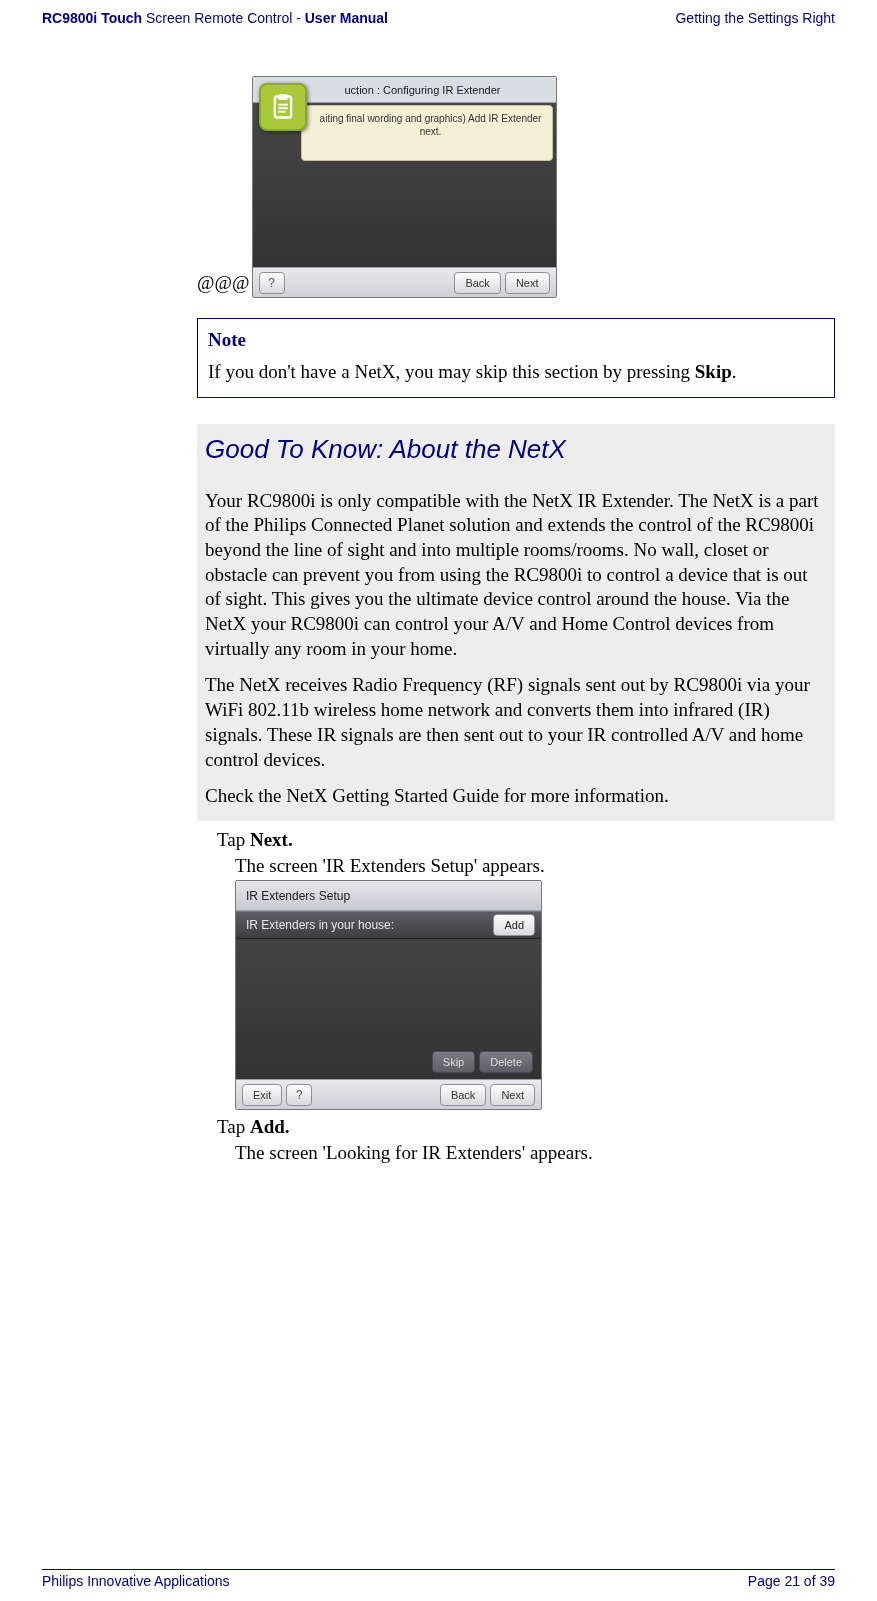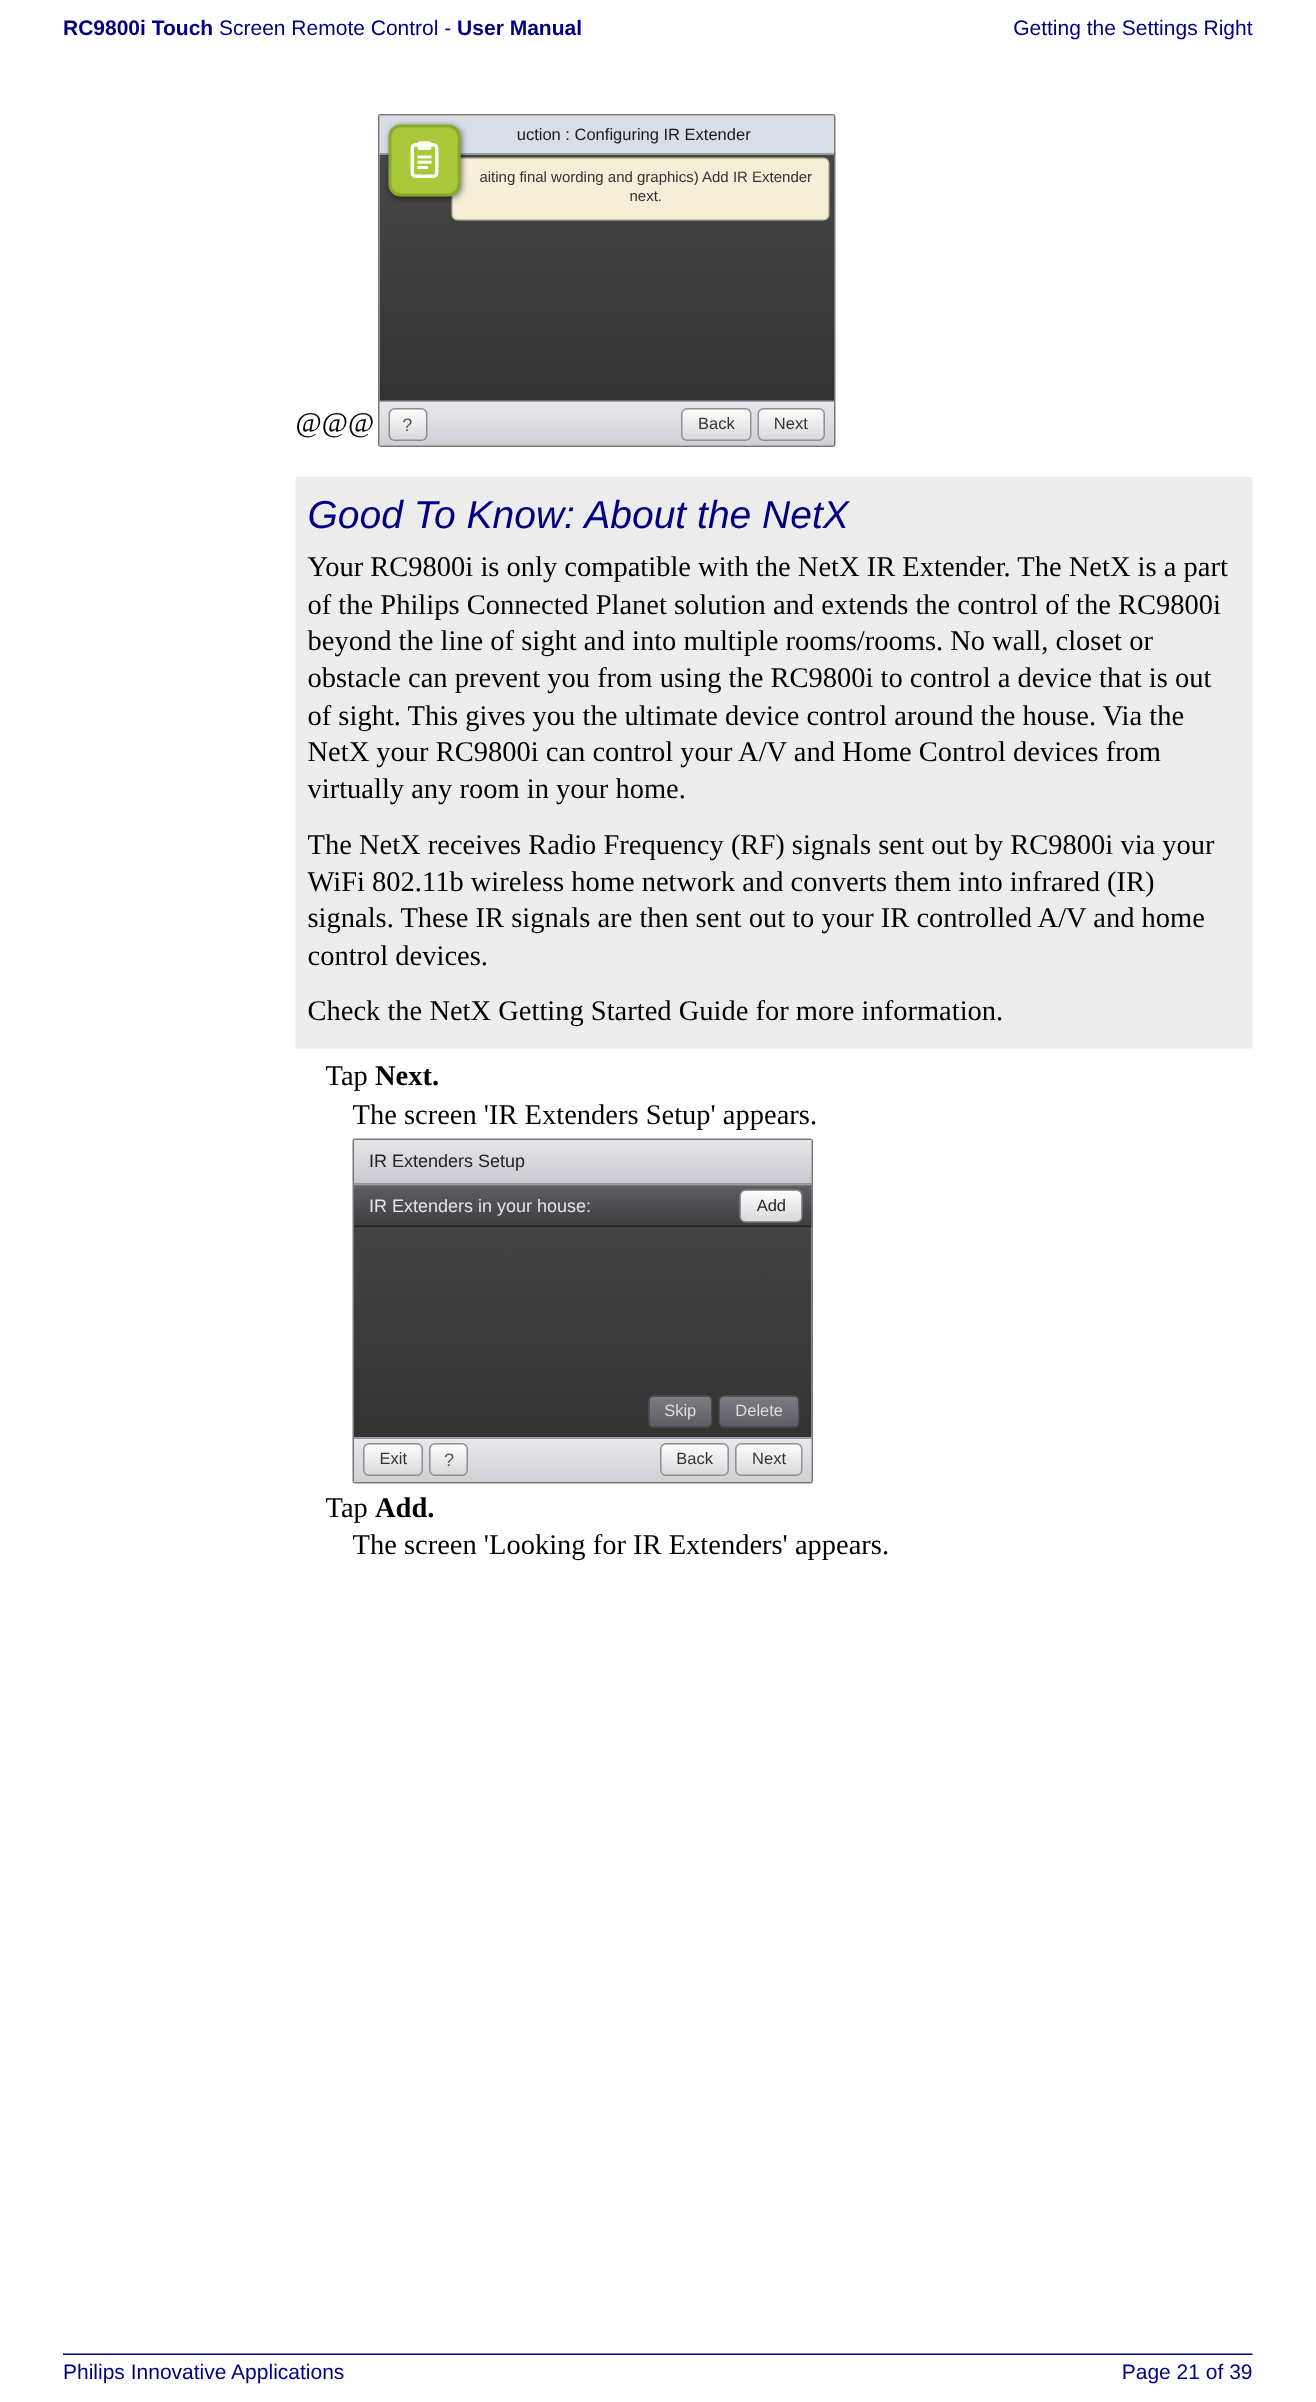--- a/index.html
+++ b/index.html
@@ -85,21 +85,21 @@
     position: absolute;
     left: 48px; top: 28px;
     width: 252px;
     background: #f5efd8;
     border: 1px solid #c8c09f;
     border-radius: 4px;
     font-family: Verdana, sans-serif;
     font-size: 10px;
     color: #333;
     text-align: center;
-    padding: 6px 6px 8px 14px;
+    padding: 6px 6px 22px 14px;
     line-height: 1.3;
   }
   .ds-footer {
     position: absolute;
     left: 0; bottom: 0;
     width: 100%; height: 30px;
     background: linear-gradient(#e9e9ec, #cfcfd6);
     border-top: 1px solid #9a9faa;
     display: flex;
     align-items: center;
@@ -141,21 +141,21 @@
     background: #ededed;
     padding: 10px 10px 10px 8px;
     margin-bottom: 6px;
   }
   .goodtoknow-box h2 {
     font-family: Verdana, Tahoma, sans-serif;
     font-style: italic;
     font-weight: normal;
     font-size: 26px;
     color: #000080;
-    margin-bottom: 8px;
+    margin-bottom: 24px;
   }
   .goodtoknow-box p {
     line-height: 1.3;
     margin-bottom: 12px;
   }
   .steps { margin-left: 20px; }
   .steps p { line-height: 1.35; }
   .step-line { margin-left: 0; }
   .step-sub { margin-left: 18px; margin-bottom: 2px; }
   .fig2 {
@@ -246,20 +246,26 @@
         <div class="ds-footer">
           <div class="ds-help-btn">?</div>
           <div class="ds-right-btns">
             <div class="ds-btn">Back</div>
             <div class="ds-btn">Next</div>
           </div>
         </div>
       </div>
     </div>
 
+    <div class="note-box">
+      <div class="note-tag">Note</div>
+      <p>
+        <span>If you don't have a NetX, you may skip this section by pressing </span><b>Skip</b><span>.</span>
+      </p>
+    </div>
 
     <div class="goodtoknow-box">
       <h2>Good To Know: About the NetX</h2>
       <p>Your RC9800i is only compatible with the NetX IR Extender. The NetX is a part of the Philips Connected Planet solution and extends the control of the RC9800i beyond the line of sight and into multiple rooms/rooms. No wall, closet or obstacle can prevent you from using the RC9800i to control a device that is out of sight. This gives you the ultimate device control around the house. Via the NetX your RC9800i can control your A/V and Home Control devices from virtually any room in your home.</p>
       <p>The NetX receives Radio Frequency (RF) signals sent out by RC9800i via your WiFi 802.11b wireless home network and converts them into infrared (IR) signals. These IR signals are then sent out to your IR controlled A/V and home control devices.</p>
       <p style="margin-bottom:2px;">Check the NetX Getting Started Guide for more information.</p>
     </div>
 
     <div class="steps">
       <p class="step-line">

